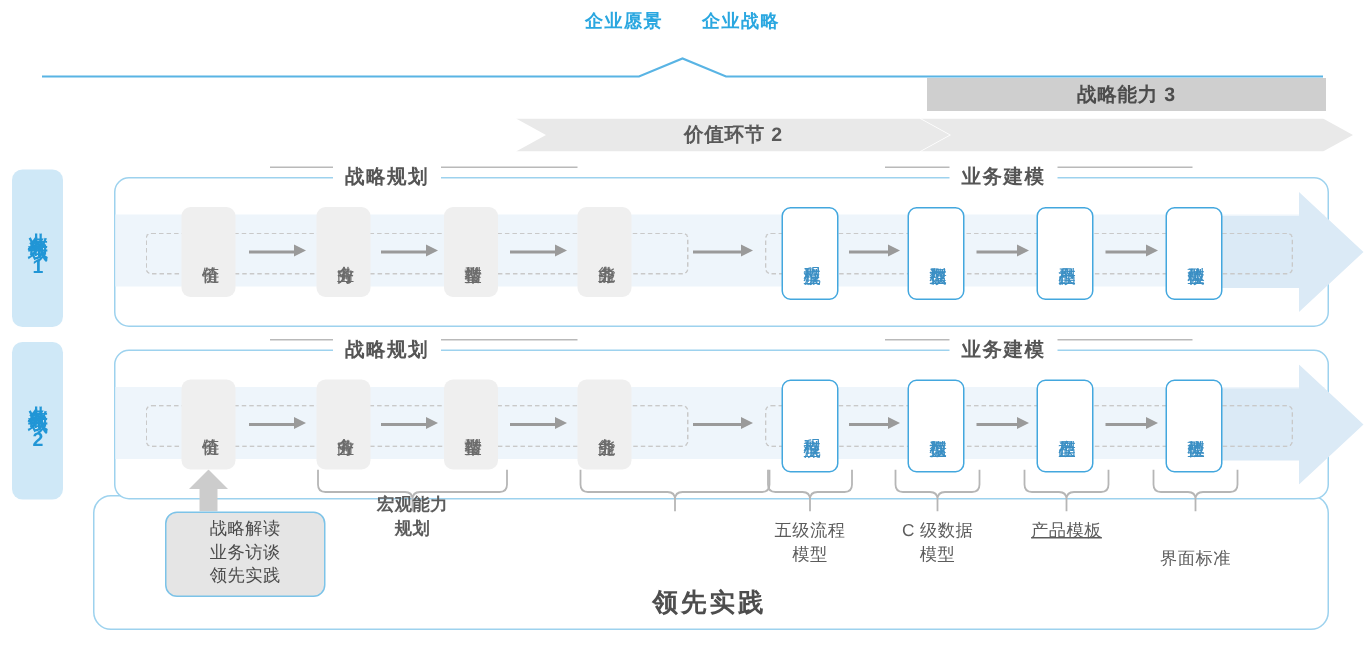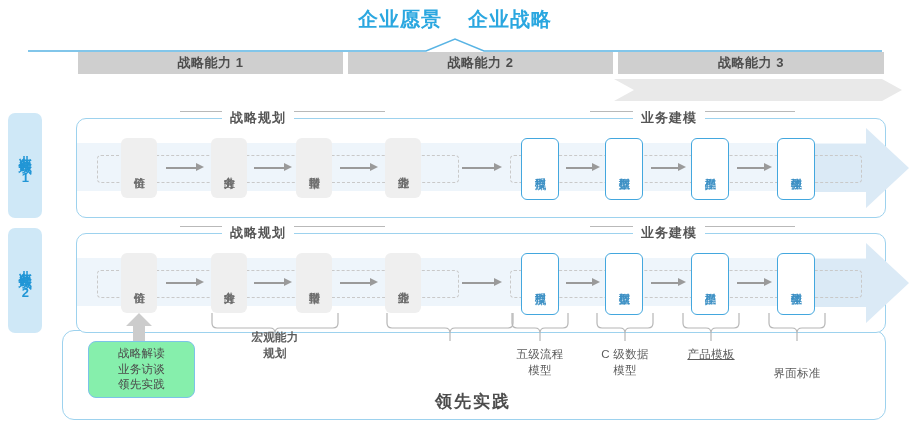--- a/index.html
+++ b/index.html
@@ -7,21 +7,21 @@
     width:910px;height:432px;background:#ffffff;
     font-family:"Liberation Sans","DejaVu Sans",sans-serif;
     position:relative;overflow:hidden;
     -webkit-font-smoothing:antialiased;
   }
   .root{position:absolute;left:0;top:0;width:910px;height:432px;}
 
   
   .title-row{position:absolute;left:0;top:6px;width:910px;text-align:center;}
   .title-row .t{
-    display:inline-block;color:#2aa7e0;font-weight:bold;font-size:20px;
+    display:inline-block;color:#2aa7e0;font-weight:bold;font-size:12px;
     letter-spacing:1px;vertical-align:top;
   }
   .title-row .t.second{margin-left:26px;}
 
   
   .blueline{position:absolute;left:28px;top:38px;width:854px;height:14px;}
 
   
   .cap{position:absolute;height:22px;background:#cfcfcf;color:#4d4d4d;
        font-size:13px;font-weight:bold;display:flex;align-items:center;
@@ -83,21 +83,21 @@
   
   .brk{position:absolute;}
 
   
   .blabel{
     position:absolute;text-align:center;font-size:11.5px;color:#5c5c5c;
     line-height:1.35;letter-spacing:.3px;
   }
   .blabel.boxed{
     border:1px solid #7cc3e8;border-radius:8px;color:#4b4b4b;
-    padding:4px 0;background:#86efac;
+    padding:4px 0;background:#e5e5e5;margin-left:22px;
   }
 
   
   .toolcard{position:absolute;border:1px solid #9dd2ee;border-radius:12px;background:transparent;}
   .toolcard-title{
     position:absolute;text-align:center;font-size:17px;font-weight:bold;
     color:#4d4d4d;letter-spacing:2px;
   }
 </style>
 </head>
@@ -106,31 +106,31 @@
 <div class="root">
 
   <div class="title-row">
     <div class="t">企业愿景</div><div class="t second">企业战略</div>
   </div>
 
   <svg class="blueline" width="854" height="14">
     <path d="M0,13 L398,13 L427,1 L456,13 L854,13" fill="none" stroke="#59b4e4" stroke-width="1.4"></path>
   </svg>
 
-  <div class="cap" style="left:78px;top:52px;width:265px;">
-      <span>战略能力 1</span>
-    </div>
-  <div class="cap" style="left:348px;top:52px;width:265px;">
-      <span>战略能力 2</span>
-    </div>
   <div class="cap" style="left:618px;top:52px;width:266px;">
       <span>战略能力 3</span>
     </div>
 
 
+  <div class="vc-wrap" style="left:344px;top:79px;width:292px;">
+    <svg width="292" height="22" style="position:absolute;left:0;top:0;">
+      <polygon points="0,0 269,0 289,11 269,22 0,22 20,11" fill="#e9e9e9"></polygon>
+    </svg>
+    <div class="vc-label" style="left:20px;width:250px;">价值环节 2</div>
+  </div>
 
   <div class="vc-wrap" style="left:614px;top:79px;width:290px;">
     <svg width="290" height="22" style="position:absolute;left:0;top:0;">
       <polygon points="0,0 268,0 288,11 268,22 0,22 20,11" fill="#e9e9e9"></polygon>
     </svg>
   </div>
 
   <div class="sidelab" style="top:113px;height:105px;">
     <span>业务领域 1</span>
   </div>

